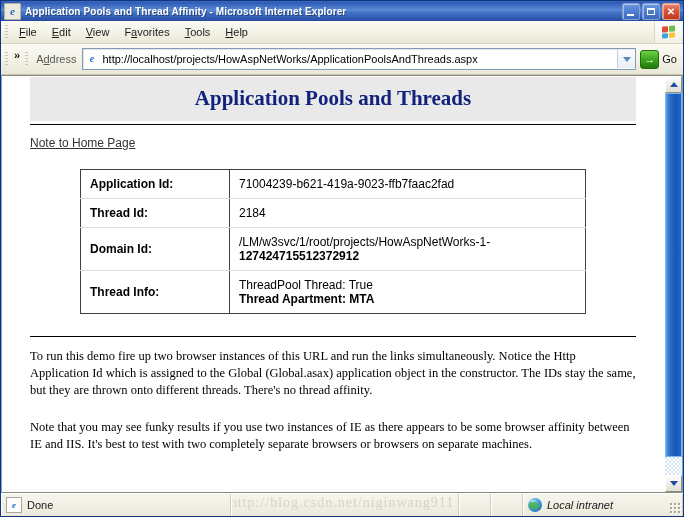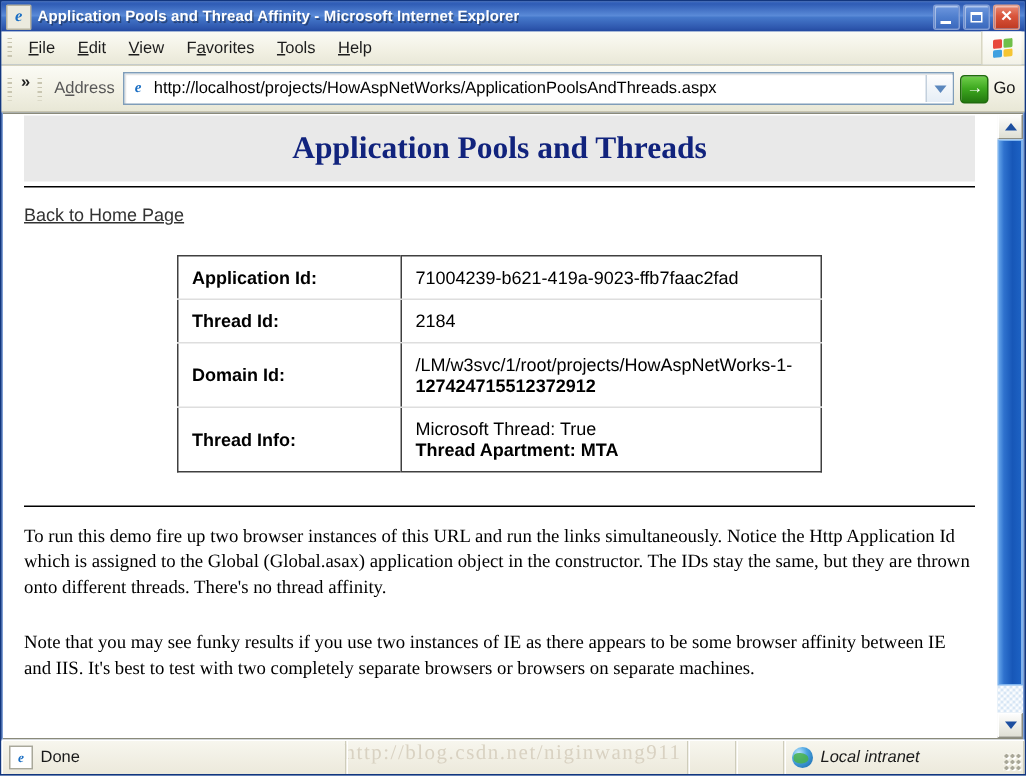--- a/index.html
+++ b/index.html
@@ -274,21 +274,21 @@
     position: relative;
   }
   .page {
     flex: 1;
     background: #ffffff;
     overflow: hidden;
     padding: 0;
     position: relative;
     min-width: 0;
   }
-  .page-inner { padding: 0 14px; }
+  .page-inner { padding: 0 28px; }
 
   .head-band {
     background: #e9e9e9;
     text-align: center;
     padding: 9px 0 10px 0;
     margin: 1px 0 0 0;
   }
   .head-band h1 {
     margin: 0;
     font-family: "Liberation Serif", serif;
@@ -308,21 +308,21 @@
     font-size: 12px;
     color: #333333;
     text-decoration: underline;
     font-family: "Liberation Sans", sans-serif;
     cursor: pointer;
   }
 
   table.info {
     border-collapse: collapse;
     margin: 18px auto 0 auto;
-    width: 430px;
+    width: 506px;
     border: 1px solid #404040;
     background: #ffffff;
   }
   table.info td {
     border-bottom: 1px solid #dedede;
     padding: 7px 9px 7px 9px;
     font-size: 12px;
     vertical-align: middle;
     font-family: "Liberation Sans", sans-serif;
   }
@@ -536,21 +536,21 @@
 
   <div class="content-wrap">
     <div class="page">
       <div class="page-inner">
 
         <div class="head-band">
           <h1>Application Pools and Threads</h1>
         </div>
         <hr class="rule">
 
-        <a class="home-link">Back to Home Page</a>
+        <a class="home-link">Note to Home Page</a>
 
         <table class="info">
           <tbody>
             <tr>
               <td class="k">Application Id:</td>
               <td class="v">
                 <span>71004239-b621-419a-9023-ffb7faac2fad</span>
               </td>
             </tr>
             <tr>
@@ -562,21 +562,21 @@
             <tr>
               <td class="k">Domain Id:</td>
               <td class="v">
                 <span>/LM/w3svc/1/root/projects/HowAspNetWorks-1-</span>
                 <span class="l2">127424715512372912</span>
               </td>
             </tr>
             <tr>
               <td class="k">Thread Info:</td>
               <td class="v">
-                <span>Microsoft Thread: True</span>
+                <span>ThreadPool Thread: True</span>
                 <span class="l2">Thread Apartment: MTA</span>
               </td>
             </tr>
           </tbody>
         </table>
 
         <hr class="sep">
 
         <p class="body-text">To run this demo fire up two browser instances of this URL and run the links simultaneously. Notice the Http Application Id which is assigned to the Global (Global.asax) application object in the constructor. The IDs stay the same, but they are thrown onto different threads. There's no thread affinity.</p>
         <p class="body-text second">Note that you may see funky results if you use two instances of IE as there appears to be some browser affinity between IE and IIS. It's best to test with two completely separate browsers or browsers on separate machines.</p>

